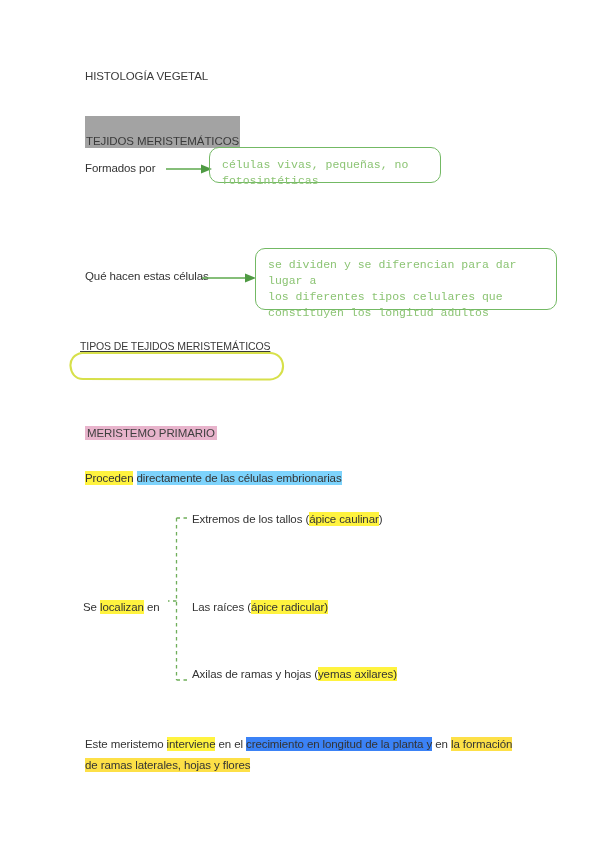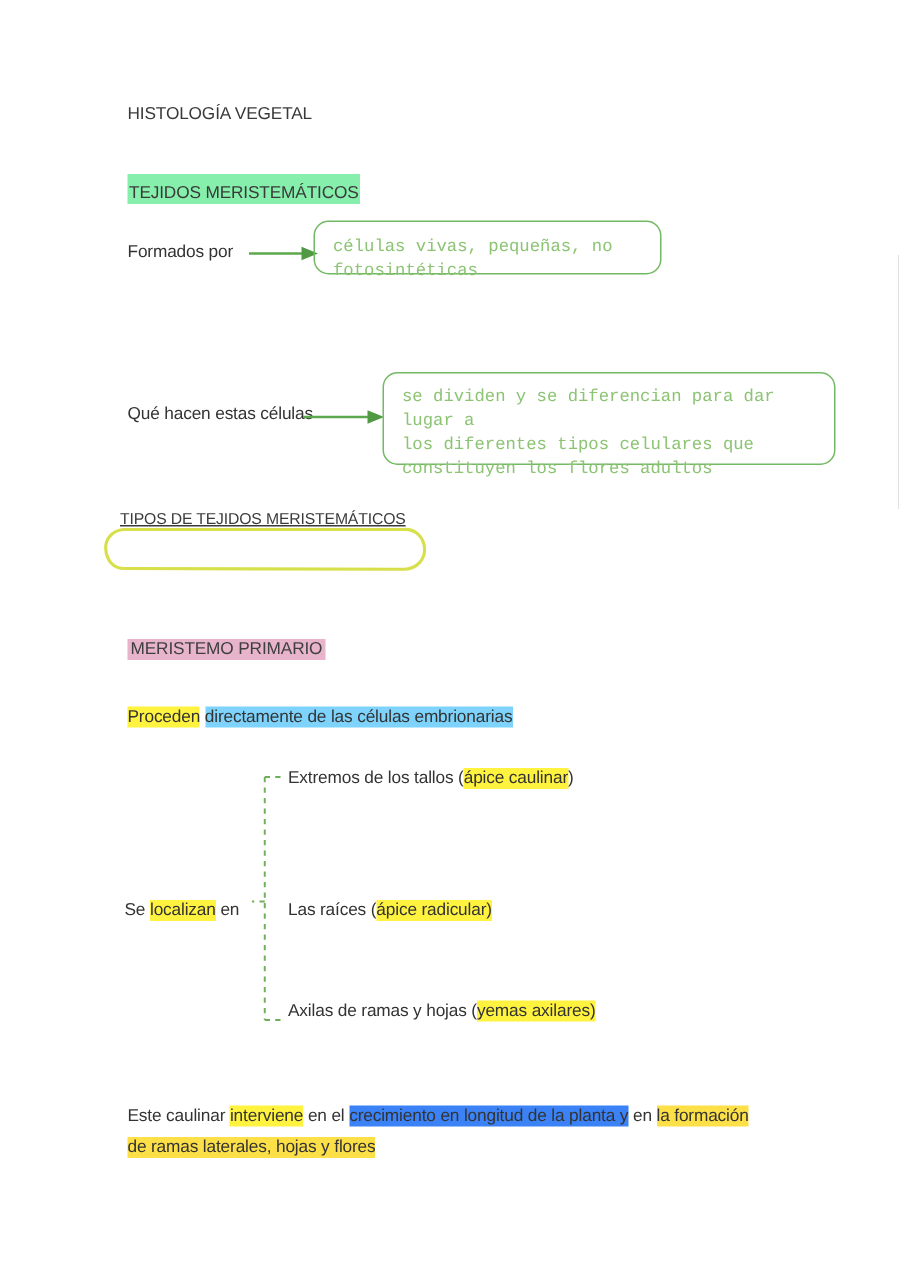--- a/index.html
+++ b/index.html
@@ -29,22 +29,22 @@
     left: 85px;
     top: 70px;
     font-size: 11.5px;
     color: #3a3a3a;
   }
   #h-tejidos {
     left: 85px;
     top: 116px;
     font-size: 11.5px;
     color: #3a3a3a;
-    background: #86efac;
-    padding: 7px 1px 1px 1px;
+    background: #a3a3a3;
+    padding: 19px 1px 1px 1px;
     text-align: right;
   }
   #lbl-formados {
     left: 85px;
     top: 162px;
     font-size: 11.5px;
   }
   #lbl-quehacen {
     left: 85px;
     top: 270px;
@@ -170,21 +170,21 @@
   <div class="txt" id="lbl-quehacen">Qué hacen estas células</div>
 
   <svg class="arrow-svg" id="arrow-2" width="56" height="18">
     <line x1="0" y1="9" x2="44" y2="9" stroke="#5da84d" stroke-width="1.6"></line>
     <polygon points="43,4.5 54,9 43,13.5" fill="#4f9a43"></polygon>
   </svg>
 
   <div class="gbox" id="box-quehacen">
     <div>se dividen y se diferencian para dar lugar a</div>
     <div>los diferentes tipos celulares que</div>
-    <div>constituyen los flores adultos</div>
+    <div>constituyen los longitud adultos</div>
   </div>
 
   <div id="box-tipos">
     <svg width="218" height="30" viewBox="0 0 218 30">
       <path d="M14,2 C6,3 2,9 2.5,15 C3,22 7,28 15,28 L202,28.5
                C210,28 215.5,22 215,14.5 C214.5,7 209,1.5 201,2 Z" fill="none" stroke="#d7e04a" stroke-width="2.1" stroke-linecap="round" stroke-linejoin="round"></path>
     </svg>
   </div>
   <div class="txt" id="lbl-tipos">TIPOS DE TEJIDOS MERISTEMÁTICOS</div>
 
@@ -213,20 +213,20 @@
 
   <div class="txt branch" id="branch-2">
     <span>Las raíces (</span><span class="hl-yellow">ápice radicular)</span><span></span>
   </div>
 
   <div class="txt branch" id="branch-3">
     <span>Axilas de ramas y hojas (</span><span class="hl-yellow">yemas axilares)</span><span></span>
   </div>
 
   <div class="txt" id="para-final-1">
-    <span>Este caulinar </span><span class="hl-yellow">interviene</span><span> en el </span><span class="hl-green">crecimiento en longitud de la planta y</span><span> en </span><span class="hl-pink">la formación</span>
+    <span>Este meristemo </span><span class="hl-yellow">interviene</span><span> en el </span><span class="hl-green">crecimiento en longitud de la planta y</span><span> en </span><span class="hl-pink">la formación</span>
   </div>
 
   <div class="txt" id="para-final-2">
     <span class="hl-pink">de ramas laterales, hojas y flores</span>
   </div>
 
 </div>
 
 </body></html>

